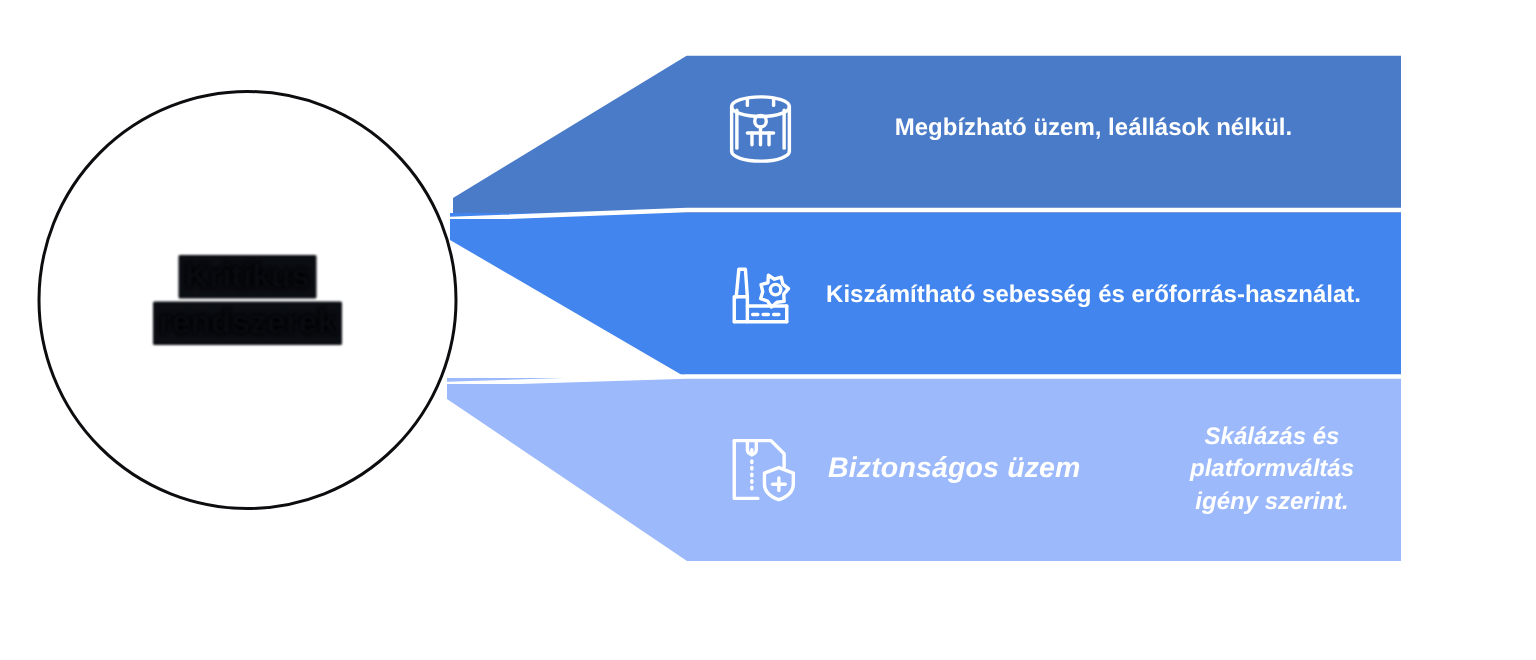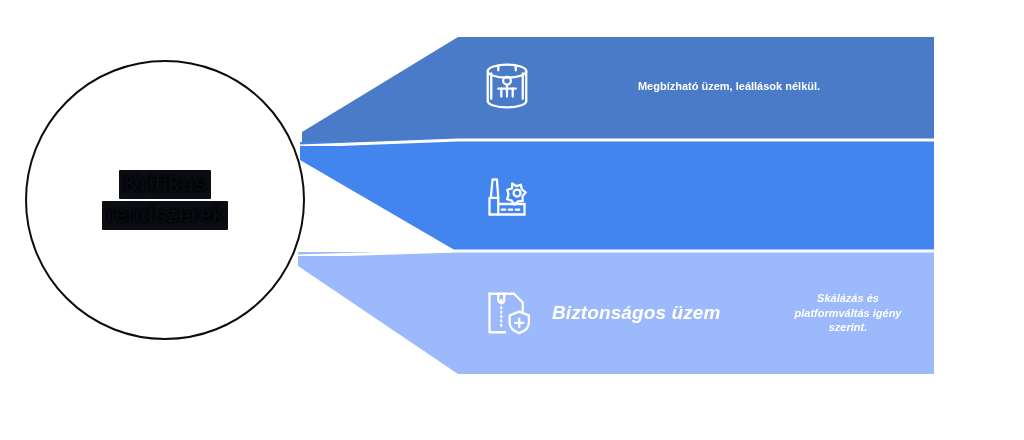--- a/index.html
+++ b/index.html
@@ -131,21 +131,21 @@
     color: #ffffff;
     font-size: 19px;
     font-weight: 700;
     letter-spacing: 0.1px;
     padding-left: 8px;
     line-height: 1.2;
   }
   .band-desc {
     flex: 1 1 auto;
     color: #ffffff;
-    font-size: 11px;
+    font-size: 16px;
     font-weight: 700;
     line-height: 1.32;
     text-align: center;
     padding: 0 26px 0 6px;
   }
   .band-3 .band-title,
   .band-3 .band-desc {
     color: #ffffff;
     font-style: italic;
   }
@@ -187,20 +187,21 @@
             <path d="M12 52 V33 H22 V52"></path>
             <path d="M13.5 33 L15.5 12 H20.5 L22 33"></path>
             <path d="M12 52 H52"></path>
             <path d="M22 40 H52"></path>
             <path d="M52 40 V52"></path>
             <path d="M26 46.5 h4 M34 46.5 h4 M42 46.5 h4"></path>
             <path d="M38 16.5 l4.6 3.1 5.2 -1.6 1.2 5.4 4.3 3.4 -3.6 4.2 0.3 5.5 -5.5 0.6 -4.1 3.7 -3.1 -4.6 -5.2 -1.8 1.6 -5.3 -1.3 -5.4 5.3 -1.4 z"></path>
             <circle cx="43.5" cy="27.5" r="4"></circle>
           </svg>
         </span>
+        <div class="band-desc">Kiszámítható sebesség és erőforrás-használat.</div>
       </div>
     </div>
 
     <div class="band band-3">
       <div class="band-inner">
         <span class="icon-wrap">
           <svg viewBox="0 0 64 64" fill="none" stroke="#ffffff" stroke-width="2.6" stroke-linecap="round" stroke-linejoin="round">
             <path d="M12 10 H40 L50 20 V30"></path>
             <path d="M12 10 V54 H30"></path>
             <path d="M22 10 V17 a3.4 3.4 0 0 0 6.8 0 V10"></path>

